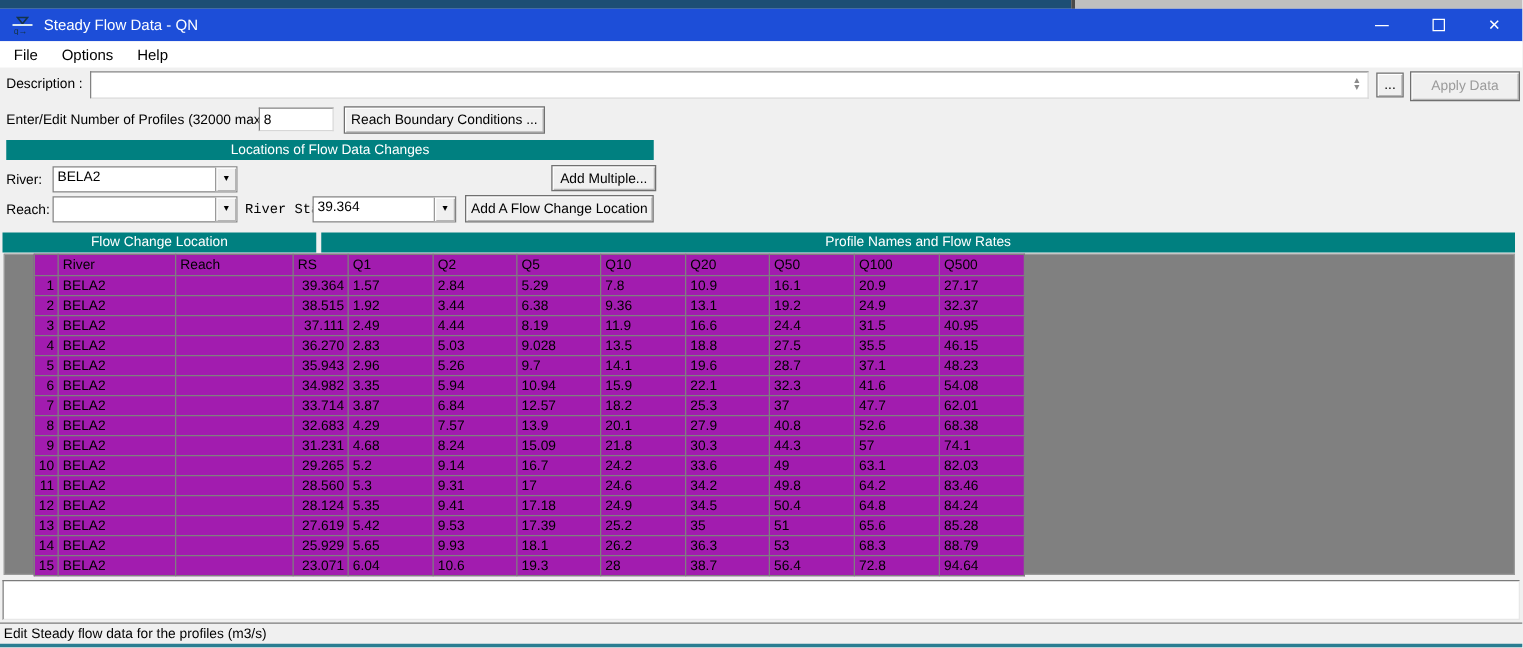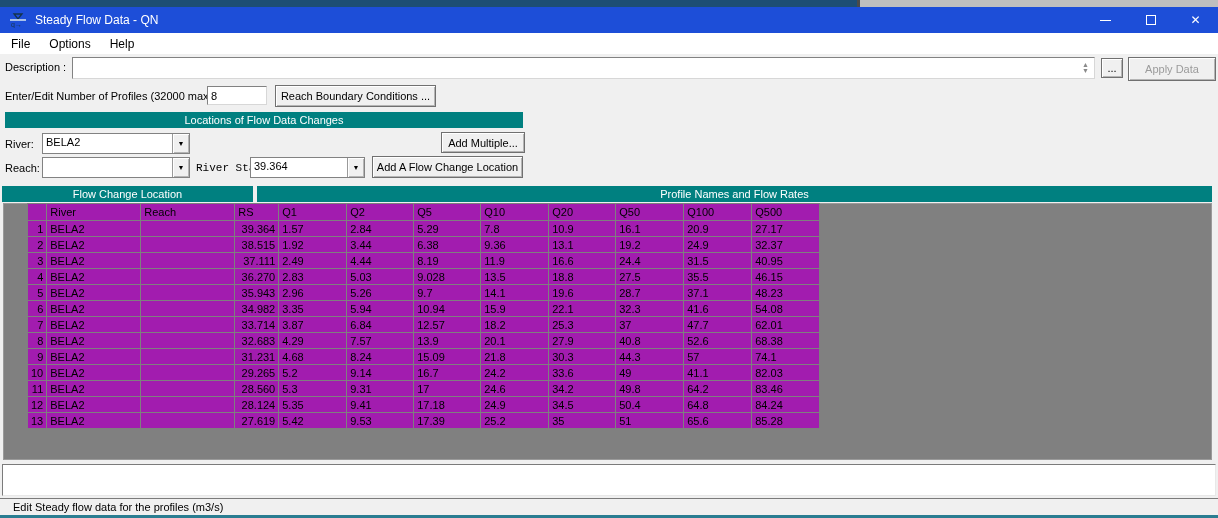--- a/index.html
+++ b/index.html
@@ -47,21 +47,21 @@
   .grid-filler { left:3px; top:203px; width:1209px; height:257px; background:#808080; border:1px solid #9a9a9a; }
   .grid-wrap { left:3px; top:203px; }
   table.grid { border-collapse:collapse; table-layout:fixed; background:#a21caf;margin-left:24px; }
   table.grid th, table.grid td { border:1px solid #7f7f7f; font-weight:normal; font-size:11px; padding:0 3px; white-space:nowrap; overflow:hidden; text-align:left; }
   table.grid th { height:17px; }
   table.grid td { height:16px; }
   .c-right { text-align:right !important; }
 
   
   .note-area { left:2px; top:464px; width:1214px; height:32px; background:#fff; border:1px solid #7b7b7b; border-right-color:#e8e8e8; border-bottom-color:#e8e8e8; }
-  .statusbar { left:0; top:498px; width:1218px; height:17px; background:#f0f0f0; border-top:1px solid #7b7b7b; line-height:16px; padding-left:13px; font-size:11px; }
+  .statusbar { left:0; top:498px; width:1218px; height:17px; background:#f0f0f0; border-top:1px solid #7b7b7b; line-height:16px; padding-left:3px; font-size:11px; }
   .bottom-line { left:0; top:515px; width:1218px; height:3px; background:#2a7d91; }
 </style>
 </head>
 <body>
 
 <div class="abs top-strip-left"></div>
 <div class="abs top-strip-right"></div>
 <div class="abs top-strip-tick"></div>
 
 <div class="abs titlebar">
@@ -299,21 +299,21 @@
           <td class="c-right">10</td>
           <td>BELA2</td>
           <td></td>
           <td class="c-right">29.265</td>
           <td>5.2</td>
           <td>9.14</td>
           <td>16.7</td>
           <td>24.2</td>
           <td>33.6</td>
           <td>49</td>
-          <td>41.1</td>
+          <td>63.1</td>
           <td>82.03</td>
         </tr>
         <tr>
           <td class="c-right">11</td>
           <td>BELA2</td>
           <td></td>
           <td class="c-right">28.560</td>
           <td>5.3</td>
           <td>9.31</td>
           <td>17</td>
@@ -344,20 +344,48 @@
           <td class="c-right">27.619</td>
           <td>5.42</td>
           <td>9.53</td>
           <td>17.39</td>
           <td>25.2</td>
           <td>35</td>
           <td>51</td>
           <td>65.6</td>
           <td>85.28</td>
         </tr>
+        <tr>
+          <td class="c-right">14</td>
+          <td>BELA2</td>
+          <td></td>
+          <td class="c-right">25.929</td>
+          <td>5.65</td>
+          <td>9.93</td>
+          <td>18.1</td>
+          <td>26.2</td>
+          <td>36.3</td>
+          <td>53</td>
+          <td>68.3</td>
+          <td>88.79</td>
+        </tr>
+        <tr>
+          <td class="c-right">15</td>
+          <td>BELA2</td>
+          <td></td>
+          <td class="c-right">23.071</td>
+          <td>6.04</td>
+          <td>10.6</td>
+          <td>19.3</td>
+          <td>28</td>
+          <td>38.7</td>
+          <td>56.4</td>
+          <td>72.8</td>
+          <td>94.64</td>
+        </tr>
       </tbody>
   </table>
 </div>
 
 <div class="abs note-area"></div>
 <div class="abs statusbar">
   <span>Edit Steady flow data for the profiles (m3/s)</span>
 </div>
 <div class="abs bottom-line"></div>
 

